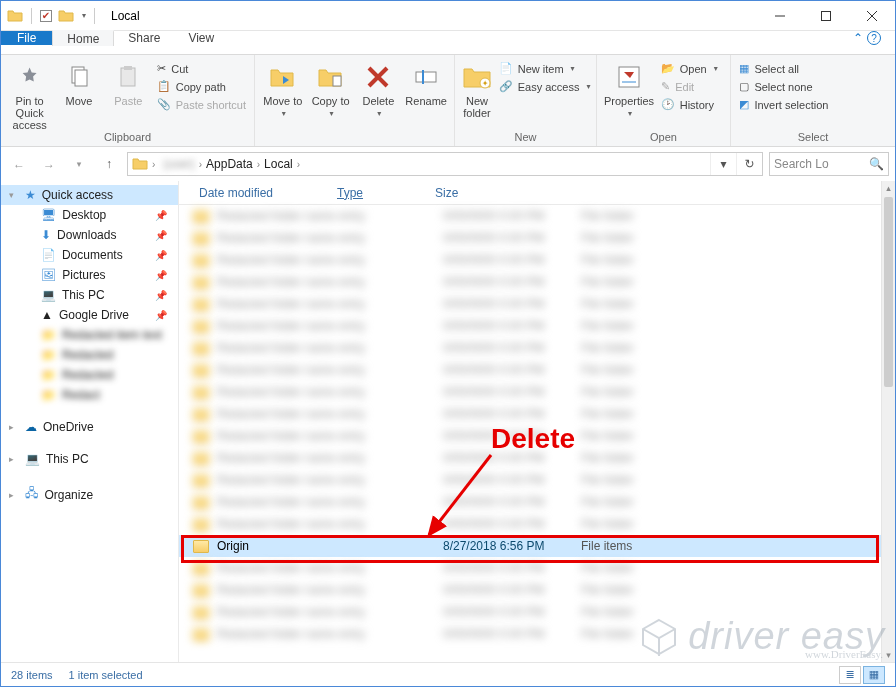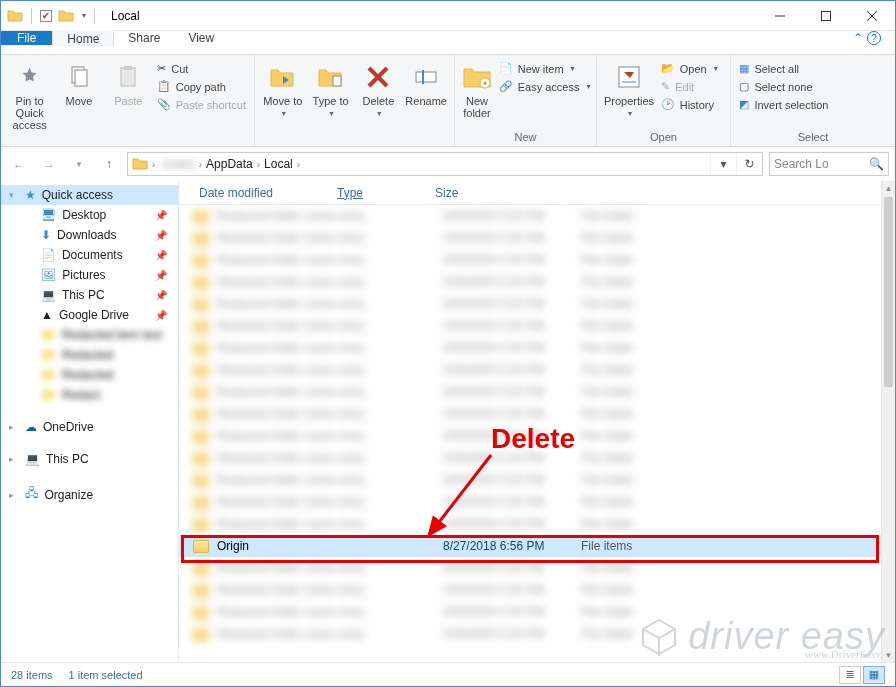--- a/index.html
+++ b/index.html
@@ -182,20 +182,21 @@
         <div class="rsmall">
             <span>📋</span>
             <span>Copy path</span>
           </div>
         <div class="rsmall disabled">
             <span>📎</span>
             <span>Paste shortcut</span>
           </div>
       </div>
     </div>
+    <div class="rgroup-label">Clipboard</div>
   </div>
 
   <div class="rgroup" style="width:200px">
     <div class="rgroup-body">
       <div class="rbig">
           <span class="ico">
             <svg width="28" height="26">
               <path fill="#f7ce68" stroke="#e0b84a" d="M2 6h7l2 3h13v13H2z"></path>
               <path fill="#3b8bd4" d="M14 12l6 4-6 4z"></path>
             </svg>
@@ -203,21 +204,21 @@
           <span>Move to</span>
           <span class="drop">▾</span>
         </div>
       <div class="rbig">
           <span class="ico">
             <svg width="28" height="26">
               <path fill="#f7ce68" stroke="#e0b84a" d="M2 6h7l2 3h13v13H2z"></path>
               <rect x="16" y="12" width="8" height="10" fill="#fff" stroke="#888"></rect>
             </svg>
           </span>
-          <span>Type to</span>
+          <span>Copy to</span>
           <span class="drop">▾</span>
         </div>
       <div class="rbig">
           <span class="ico">
             <svg width="26" height="26">
               <line x1="4" y1="4" x2="22" y2="22" stroke="#c0392b" stroke-width="4"></line>
               <line x1="22" y1="4" x2="4" y2="22" stroke="#c0392b" stroke-width="4"></line>
             </svg>
           </span>
           <span>Delete</span>

